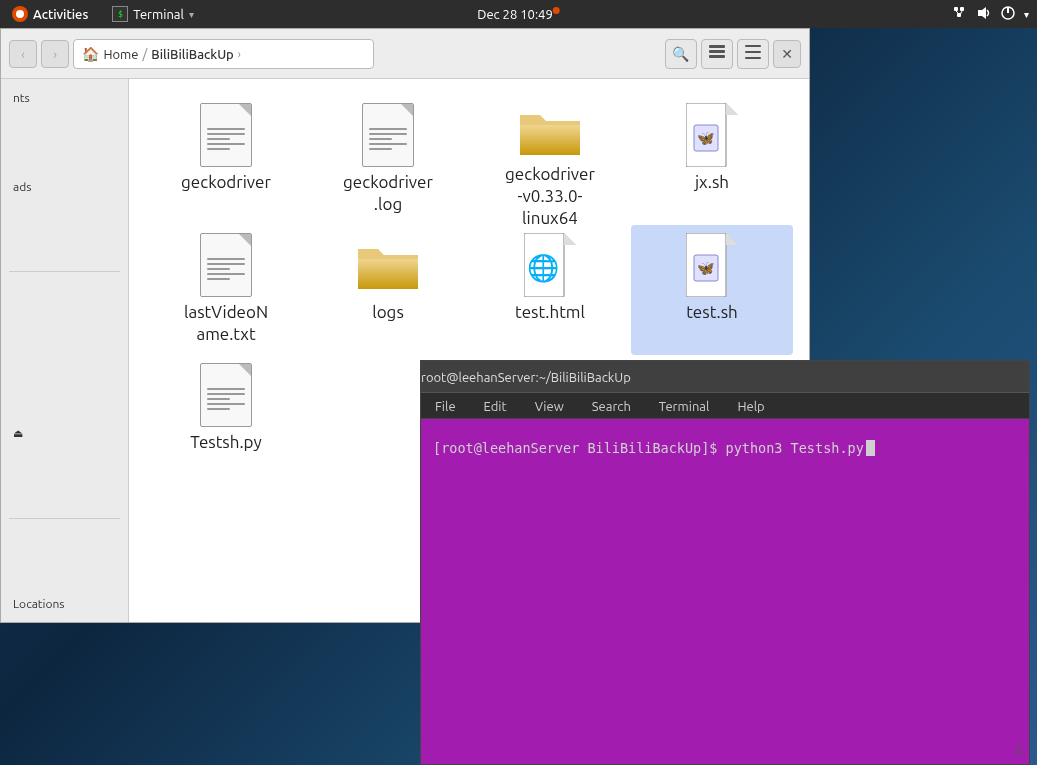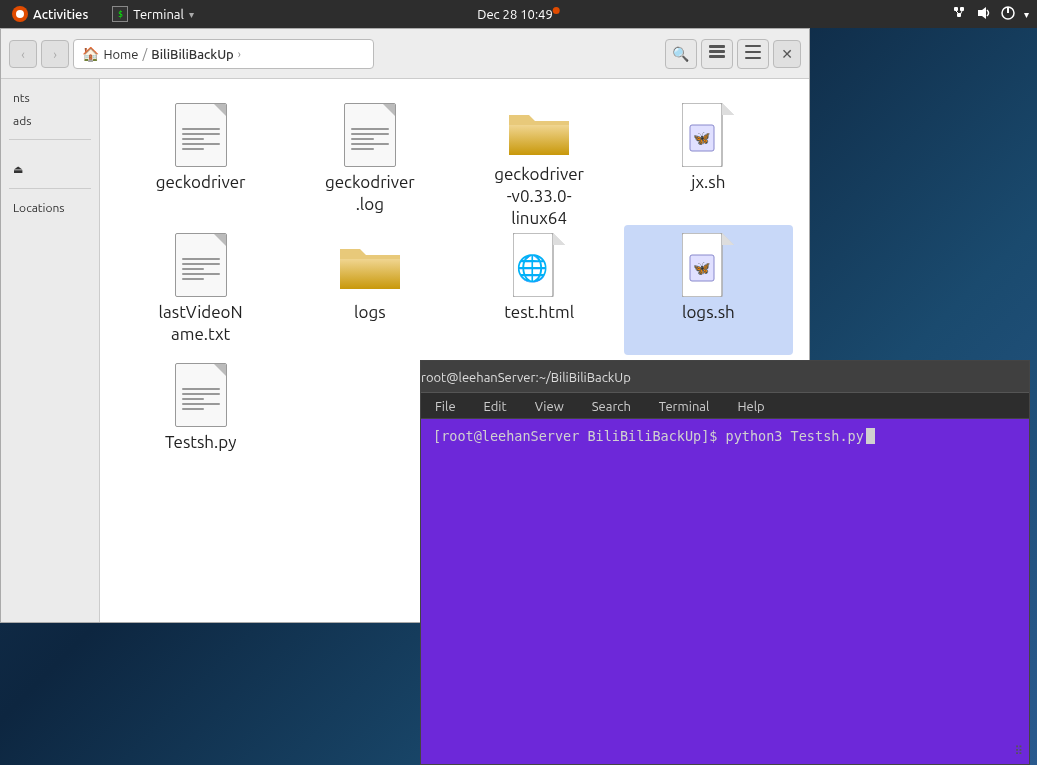--- a/index.html
+++ b/index.html
@@ -195,27 +195,28 @@
       color: #555;
     }
 
     
     .file-body {
       display: flex;
       flex: 1;
       overflow: hidden;
     }
     .sidebar {
-      width: 99px;
+      width: 128px;
       background: #ebebeb;
       border-right: 1px solid #ccc;
       padding: 8px 0;
       display: flex;
       flex-direction: column;
       gap: 2px;
+      justify-content: space-between;
     }
     .sidebar-item {
       padding: 4px 12px;
       font-size: 12px;
       color: #333;
       cursor: pointer;
       white-space: nowrap;
       overflow: hidden;
       text-overflow: ellipsis;
     }
@@ -347,22 +348,22 @@
       color: #ccc;
       font-size: 13px;
       padding: 0 10px;
       cursor: pointer;
       height: 100%;
       display: flex;
       align-items: center;
     }
     .terminal-content {
       flex: 1;
-      background: #6d28d9;
-      padding: 9px 12px;
+      background: #a21caf;
+      padding: 21px 12px;
       font-family: 'DejaVu Sans Mono', 'Courier New', monospace;
       font-size: 13.5px;
       color: #d0d0d0;
       overflow: hidden;
     }
     .terminal-prompt {
       display: flex;
       align-items: center;
     }
     .prompt-text {
@@ -606,21 +607,21 @@
       <div class="file-item selected">
         <div class="file-icon">
           <svg width="52" height="64" viewBox="0 0 52 64">
             <rect x="0" y="0" width="40" height="64" rx="2" fill="white" stroke="#aaa" stroke-width="1.5"></rect>
             <polygon points="40,0 52,12 40,12" fill="#ccc"></polygon>
             <polygon points="40,0 40,12 52,12" fill="#ddd"></polygon>
             <rect x="8" y="22" width="24" height="26" rx="2" fill="#e0e0ff" stroke="#8888cc" stroke-width="1"></rect>
             <text x="20" y="40" text-anchor="middle" font-size="14" fill="#5555bb" font-family="serif">🦋</text>
           </svg>
         </div>
-        <span class="file-name">logs.sh</span>
+        <span class="file-name">test.sh</span>
       </div>
 
       <div class="file-item">
         <div class="file-icon">
           <div class="doc-icon">
             <div class="doc-lines">
               <div class="doc-line"></div>
               <div class="doc-line"></div>
               <div class="doc-line short"></div>
               <div class="doc-line"></div>

